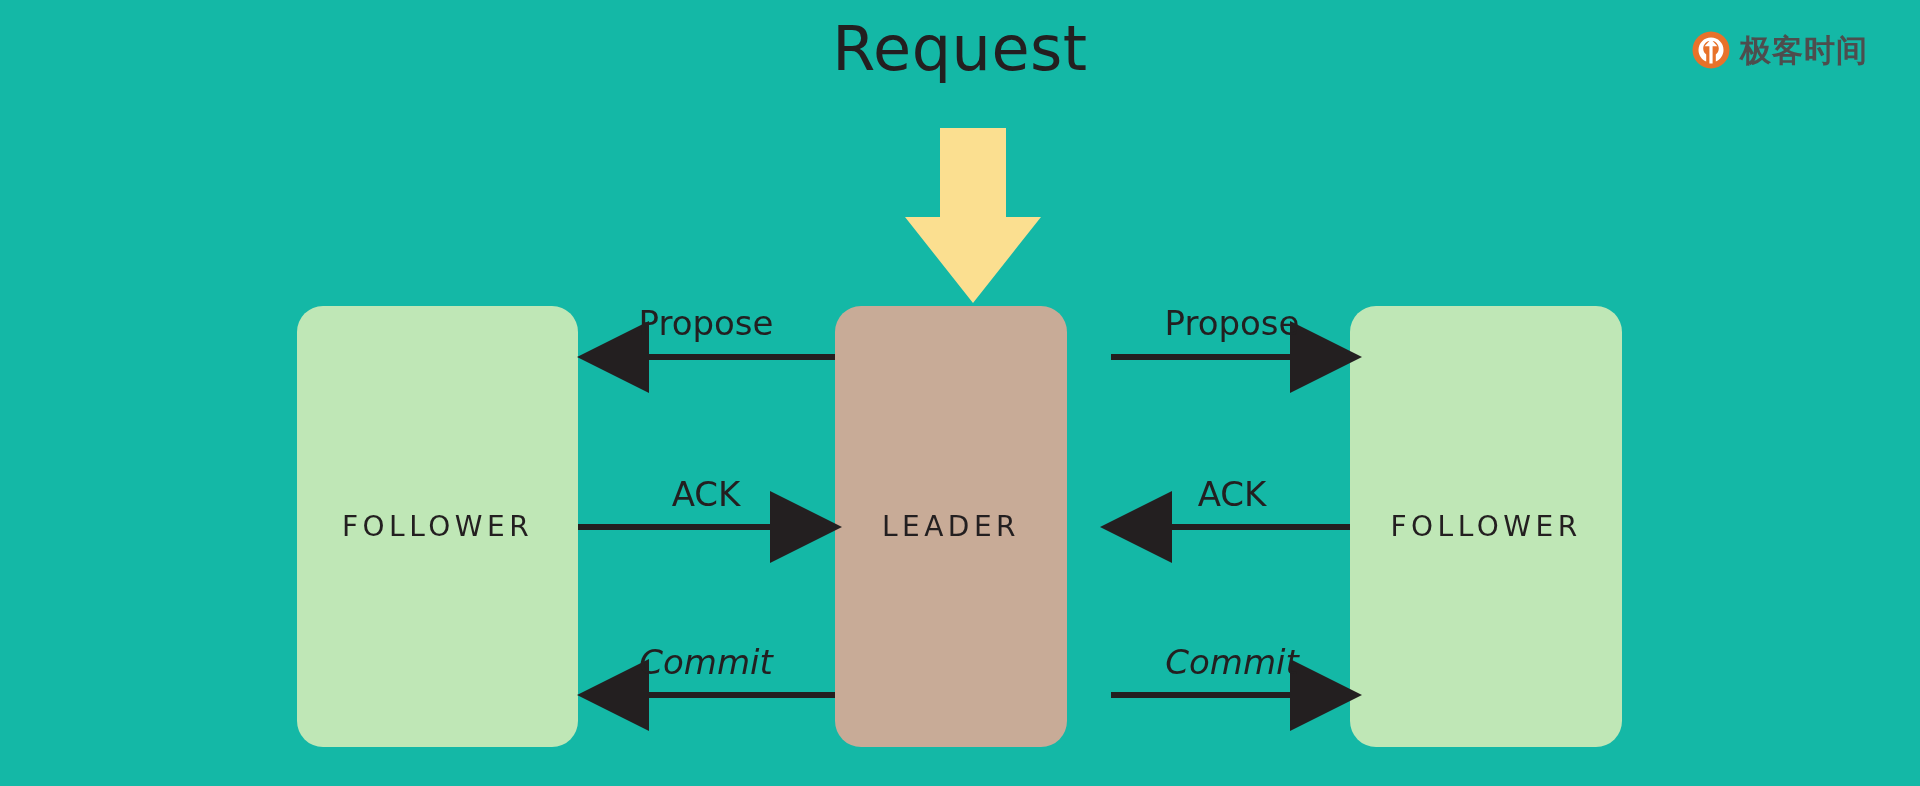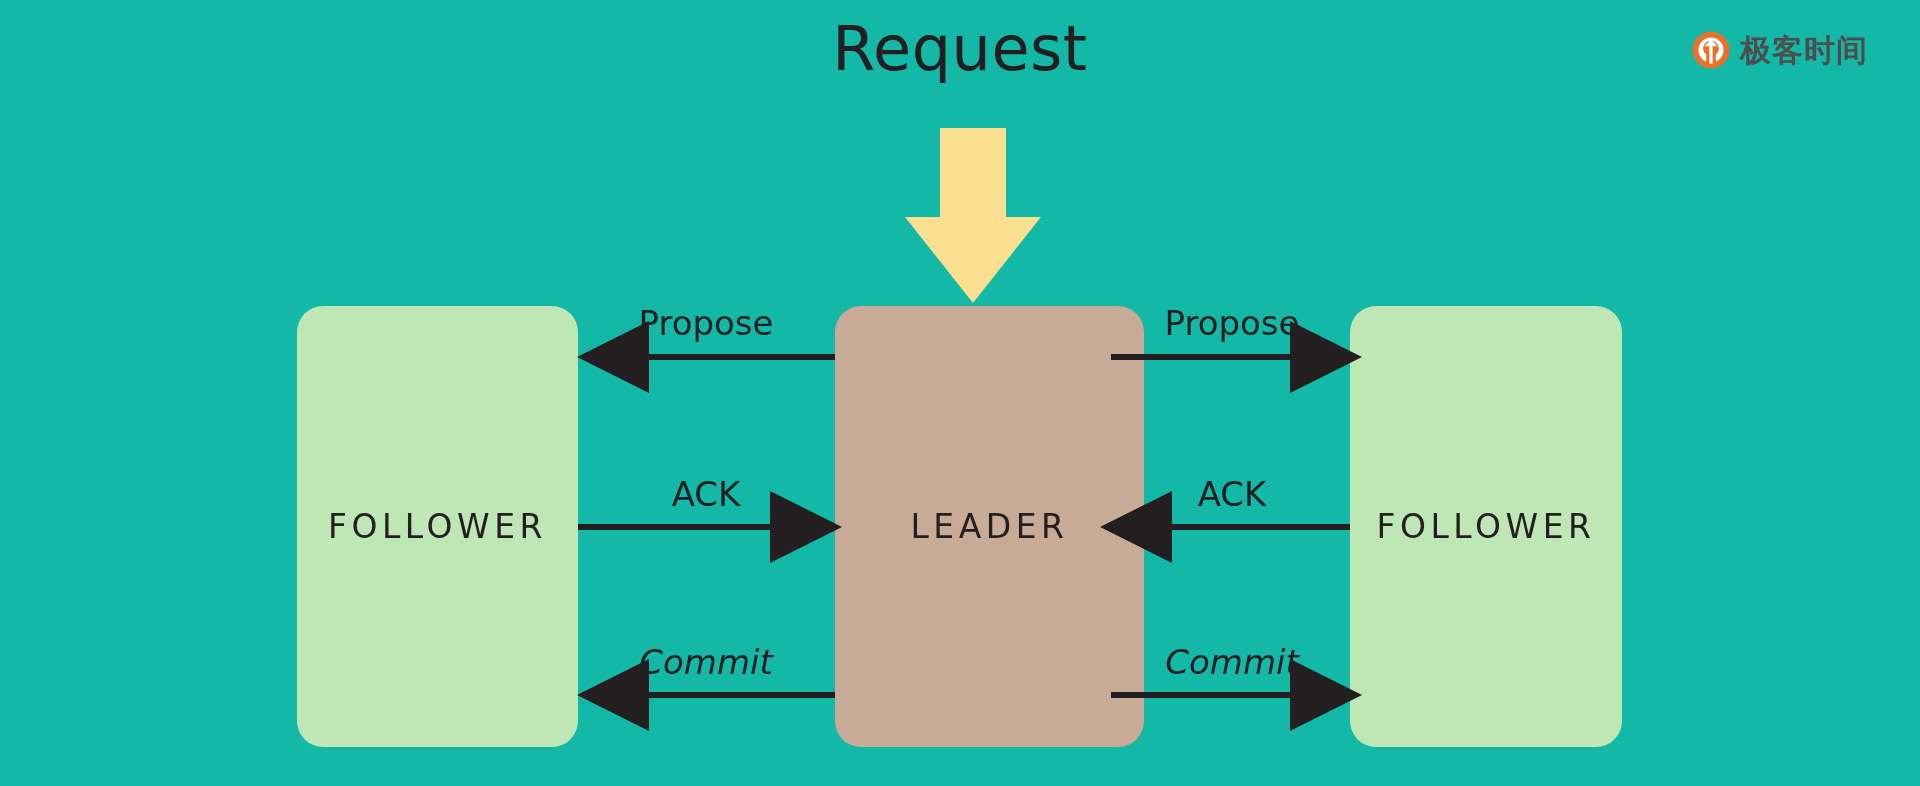--- a/index.html
+++ b/index.html
@@ -62,28 +62,28 @@
     position: absolute;
     border-radius: 26px;
     display: flex;
     align-items: center;
     justify-content: center;
     top: 306px;
     height: 441px;
   }
   .node-label {
     font-family: "DejaVu Sans", sans-serif;
-    font-size: 33px;
+    font-size: 28px;
     font-weight: 400;
     color: #231f20;
     letter-spacing: 4.5px;
     white-space: nowrap;
   }
   #node-follower-left  { left: 297px;  width: 281px; background: #bfe7b6; }
-  #node-leader         { left: 835px;  width: 309px; background: #c8ab97; }
+  #node-leader         { left: 835px;  width: 232px; background: #c8ab97; }
   #node-follower-right { left: 1350px; width: 272px; background: #bfe7b6; }
 
   
   .request-arrow {
     position: absolute;
     left: 905px;
     top: 128px;
     width: 136px;
     height: 175px;
   }

